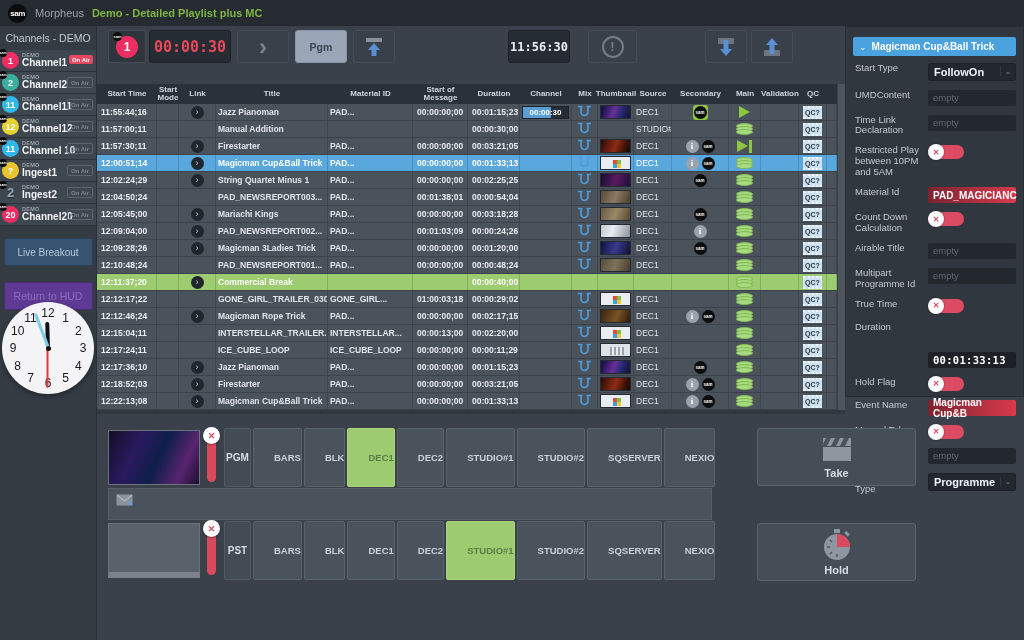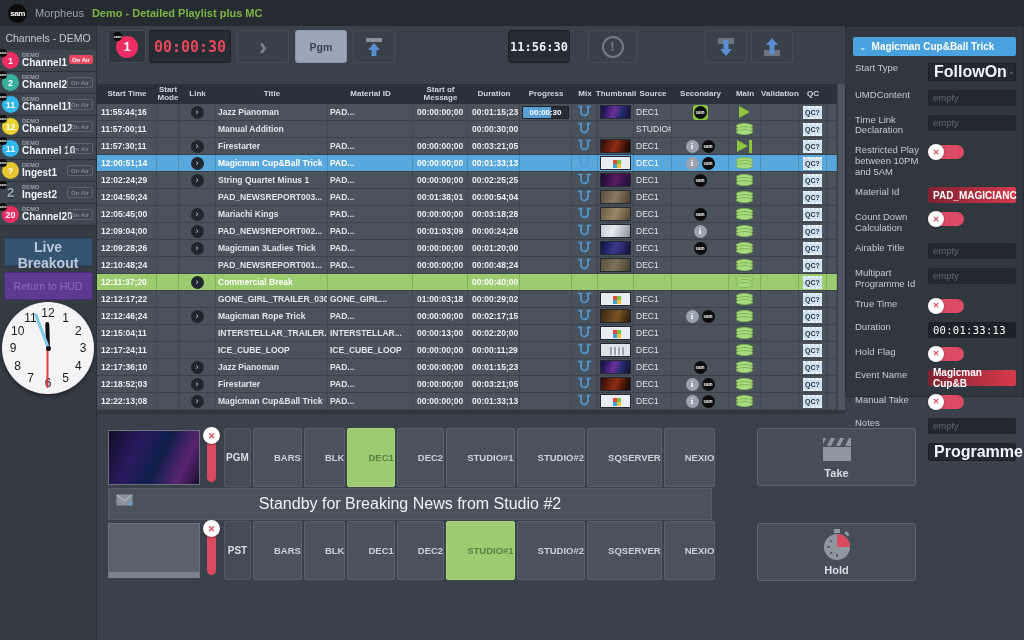--- a/index.html
+++ b/index.html
@@ -18,21 +18,21 @@
   .ch { height:22px; background:#3e464f; border-bottom:1px solid #2c3239; display:flex; align-items:center; padding:0 2px; position:relative; cursor:pointer; }
   .ch .badge { width:17px; height:17px; border-radius:50%; color:#fff; font-size:9px; font-weight:bold; display:flex; align-items:center; justify-content:center; position:relative; flex:none; }
   .ch .badge.plain { background:transparent !important; color:#97a7b4; font-size:13px; font-weight:bold; text-shadow:0 1px 0 #232930; }
   .ch .badge .mini { position:absolute; left:-3px; top:-3px; width:8px; height:8px; border-radius:50%; background:#0b0b0b; color:#fff; font-size:3.5px; display:flex; align-items:center; justify-content:center; }
   .ch .meta { margin-left:3px; line-height:1; min-width:0; }
   .ch .meta .grp { font-size:5.5px; color:#9aa3ac; font-weight:bold; letter-spacing:.3px; }
   .ch .meta .nm { font-size:10px; color:#f2f5f8; font-weight:bold; white-space:nowrap; }
   .ch .onair { position:absolute; right:3px; top:5px; font-size:6px; font-weight:bold; padding:1.5px 3px; border-radius:2px; }
   .ch .onair.on { background:#e8485f; color:#fff; }
   .ch .onair.off { background:transparent; border:1px solid #5c656f; color:#7c8690; }
-  .btn-breakout { display:block; width:89px; margin:12px auto 6px; height:28px; background:#365472; border:1px solid #2a4158; color:#b9c9d9; font-size:14px; border-radius:2px; cursor:pointer; font-family:inherit;font-weight:bold; }
+  .btn-breakout { display:block; width:89px; margin:12px auto 16px; height:28px; background:#365472; border:1px solid #2a4158; color:#b9c9d9; font-size:10px; border-radius:2px; cursor:pointer; font-family:inherit; }
   .btn-hud { display:block; width:89px; margin:5px auto 0; height:28px; background:#5e3a94; border:1px solid #4a2c78; color:#8e6cc0; font-size:10.5px; border-radius:2px; cursor:pointer; font-family:inherit; }
   .clockface { position:absolute; left:2px; top:276px; width:92px; height:92px; background:#f4f4f6; border-radius:50%; box-shadow:0 2px 5px rgba(0,0,0,.4); }
   .clockface .num { position:absolute; font-size:12px; color:#1a1a1a; transform:translate(-50%,-50%); }
   .hand { position:absolute; left:50%; bottom:50%; transform-origin:50% 100%; border-radius:2px; }
   .hand.h { width:4px; height:26px; margin-left:-2px; background:#111; }
   .hand.m { width:3px; height:37px; margin-left:-1.5px; background:#7ecbe8; }
   .hand.s { width:1.5px; height:40px; margin-left:-.75px; background:#e23a3a; }
   .pin { position:absolute; left:50%; top:50%; width:5px; height:5px; margin:-2.5px; background:#111; border-radius:50%; }
 
   
@@ -102,25 +102,25 @@
   
   .inspector { position:absolute; left:845px; top:26px; width:179px; height:371px; background:#31373f; border:1px solid #272d34; padding:5px 7px 0; }
   .filter { width:100%; height:17px; background:#272d35; border:1px solid #20262c; border-radius:2px; color:#8f98a2; font-style:italic; font-size:9.5px; padding:0 5px; font-family:inherit; }
   .insp-head { margin-top:5px; height:19px; background:#4aa2de; border-radius:2px; color:#fff; font-size:10px; font-weight:bold; display:flex; align-items:center; gap:5px; padding:0 6px; cursor:pointer; }
   .insp-head .chv { font-size:9px; font-weight:normal; }
   .fields { margin-top:2px; }
   .field { display:flex; align-items:flex-start; justify-content:space-between; padding:4.5px 0 4.5px 2px; }
   .field label { font-size:9.5px; color:#c3cad2; width:78px; line-height:1.15; }
   .fctrl { width:88px; flex:none; }
   .dd { height:18px; background:#23282f; border:1px solid #1d2127; border-radius:2px; display:flex; align-items:center; cursor:pointer; }
-  .dd .val { flex:1; font-size:16px; font-weight:bold; color:#f0f4f8; padding-left:5px; }
+  .dd .val { flex:1; font-size:11px; font-weight:bold; color:#f0f4f8; padding-left:5px; }
   .dd .chev { width:15px; text-align:center; color:#7a838d; font-size:8px; border-left:1px solid #343b43; }
   .txt { height:16px; background:#23282f; border-radius:2px; font-size:9.5px; color:#5f6872; display:flex; align-items:center; padding-left:5px; }
   .txt.err { background:linear-gradient(90deg,#7e2230,#d83a4c); color:#fff; font-weight:bold; font-size:10px; }
-  .txt.tcv { background:#1d2127; color:#fff; font-family:"DejaVu Sans Mono", monospace; font-weight:normal; font-size:10.5px; letter-spacing:.3px; }
+  .txt.tcv { background:#1d2127; color:#fff; font-family:"DejaVu Sans Mono", monospace; font-weight:bold; font-size:10.5px; letter-spacing:.3px;margin-top:30px; }
   .toggle { width:36px; height:14px; background:#dd4a63; border-radius:8px; position:relative; cursor:pointer; }
   .toggle .knob { position:absolute; left:0; top:-1px; width:16px; height:16px; border-radius:50%; background:#fff; color:#dd4a63; font-size:8px; font-weight:bold; display:flex; align-items:center; justify-content:center; box-shadow:0 0 2px rgba(0,0,0,.4); }
   .insp-foot { position:absolute; left:0; right:0; bottom:0; height:24px; background:#3a424b; border-top:1px solid #2a3037; display:flex; align-items:center; justify-content:space-between; padding:0 8px; }
   .insp-foot button { background:none; border:none; color:#6a737d; font-size:10px; font-weight:bold; cursor:pointer; font-family:inherit; }
 
   
   .strip { position:absolute; left:108px; width:604px; height:59px; display:flex; gap:2px; }
   .pgmstrip { top:428px; } .pststrip { top:521px; }
   .monitor { width:92px; height:55px; margin-top:2px; border:1px solid #6a737d; flex:none; }
   .mon-pgm { background:linear-gradient(115deg,#120e28 0%,#2a1a5e 30%,#0f1e4a 55%,#5a2470 80%,#1a1030 100%); }
@@ -277,21 +277,21 @@
 
 <div class="main">
   <div class="tgrid thead" id="thead">
       <div class="hc">Start Time</div>
       <div class="hc">Start Mode</div>
       <div class="hc">Link</div>
       <div class="hc">Title</div>
       <div class="hc">Material ID</div>
       <div class="hc">Start of Message</div>
       <div class="hc">Duration</div>
-      <div class="hc">Progress</div>
+      <div class="hc">Channel</div>
       <div class="hc">Mix</div>
       <div class="hc">Thumbnail</div>
       <div class="hc">Source</div>
       <div class="hc">Secondary</div>
       <div class="hc">Main</div>
       <div class="hc">Validation</div>
       <div class="hc">QC</div>
       <div class="hc"></div>
     </div>
   <div class="rows" id="rows">
@@ -1087,21 +1087,20 @@
       <div class="srcbtn">NEXIO</div>
     </div>
 </div>
 
 <div class="msgbar">
   <svg class="envelope" width="17" height="12" viewBox="0 0 17 12">
       <rect x="0.5" y="0.5" width="16" height="11" rx="1" fill="#8a929c" stroke="#6d757f"></rect>
       <path d="M1 1 L8.5 7 L16 1" fill="none" stroke="#aeb6c0" stroke-width="1.2"></path>
       <path d="M10 11 L16 6 V11 Z" fill="#6f9cc8"></path>
     </svg>
-  <span class="msgtext">Standby for Breaking News from Studio #2</span>
 </div>
 
 <div class="strip pststrip">
   <div class="monitor mon-pst"></div>
   <div class="sliderw">
     <div class="slider"></div>
     <div class="xcirc">✕</div>
   </div>
   <div class="buslabel">PST</div>
   <div style="display:flex;flex:1;gap:2px" id="pstsrc">

